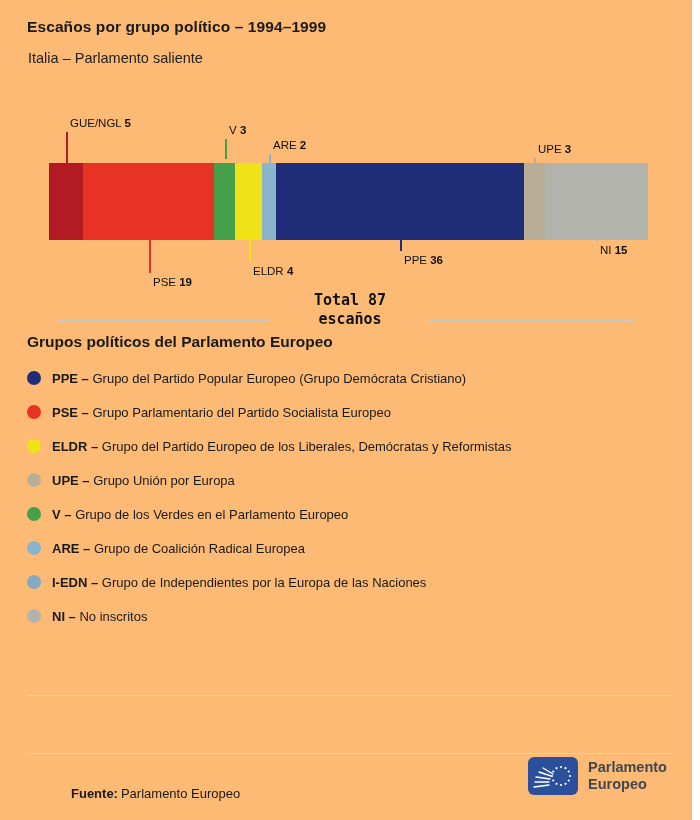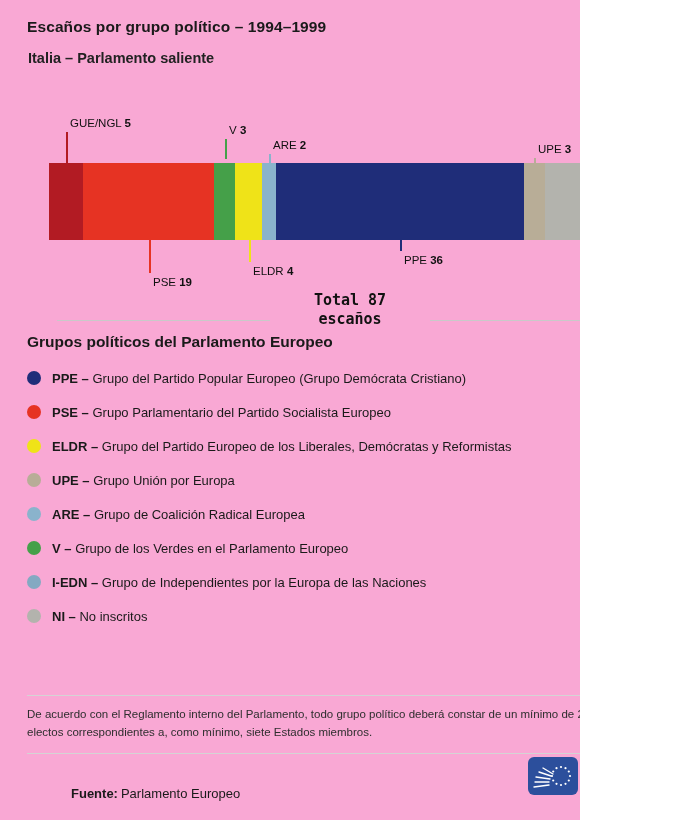--- a/index.html
+++ b/index.html
@@ -1,21 +1,21 @@
 <!DOCTYPE html>
 <html><head>
 <meta charset="utf-8">
 <style>
   * { margin:0; padding:0; box-sizing:border-box; }
   html,body { background:#ffffff; }
   body { width:700px; height:820px; font-family:"Liberation Sans", sans-serif; color:#1a1a1a; }
-  .page { position:relative; width:580px; height:820px; background:#f9a8d4; overflow:hidden; }
+  .page { position:relative; width:692px; height:820px; background:#fdba74; overflow:hidden; }
 
   .title { position:absolute; left:27px; top:18px; font-size:15.5px; font-weight:bold; letter-spacing:.1px; }
-  .subtitle { position:absolute; left:28px; top:50px; font-size:14.5px; font-weight:bold; color:#222; }
+  .subtitle { position:absolute; left:28px; top:50px; font-size:14.5px; font-weight:normal; color:#222; }
 
   .chart { position:absolute; left:0; top:0; width:700px; height:340px; }
   .bar { position:absolute; left:49px; top:163px; width:599px; height:77px; display:flex; }
   .seg { height:100%; }
 
   .callout { position:absolute; width:1px; }
   .callout-line { position:absolute; left:0; width:1.5px; }
   .callout-text { position:absolute; left:4px; font-size:11.5px; color:#111; white-space:nowrap; }
   .callout-text b { font-weight:bold; }
 
@@ -116,39 +116,38 @@
       </div>
       <div class="legend-item">
         <span class="dot" style="background: rgb(239, 227, 24);"></span>
         <span class="legend-text"><b>ELDR – </b><span>Grupo del Partido Europeo de los Liberales, Demócratas y Reformistas</span></span>
       </div>
       <div class="legend-item">
         <span class="dot" style="background: rgb(184, 173, 151);"></span>
         <span class="legend-text"><b>UPE – </b><span>Grupo Unión por Europa</span></span>
       </div>
       <div class="legend-item">
+        <span class="dot" style="background: rgb(69, 160, 73);"></span>
+        <span class="legend-text"><b>V – </b><span>Grupo de los Verdes en el Parlamento Europeo</span></span>
+      </div>
+      <div class="legend-item">
         <span class="dot" style="background: rgb(138, 179, 204);"></span>
         <span class="legend-text"><b>ARE – </b><span>Grupo de Coalición Radical Europea</span></span>
-      </div>
-      <div class="legend-item">
-        <span class="dot" style="background: rgb(69, 160, 73);"></span>
-        <span class="legend-text"><b>V – </b><span>Grupo de los Verdes en el Parlamento Europeo</span></span>
       </div>
       <div class="legend-item">
         <span class="dot" style="background: rgb(132, 169, 194);"></span>
         <span class="legend-text"><b>I-EDN – </b><span>Grupo de Independientes por la Europa de las Naciones</span></span>
       </div>
       <div class="legend-item">
         <span class="dot" style="background: rgb(179, 179, 173);"></span>
         <span class="legend-text"><b>NI – </b><span>No inscritos</span></span>
       </div>
     </div>
 
   <div class="divider" id="divider-1"></div>
-  <p class="footnote">De acuerdo con el Reglamento interno del Parlamento, todo grupo político deberá constar de un mínimo de 23 diputados electos correspondientes a, como mínimo, siete Estados miembros.</p>
   <div class="divider" id="divider-2"></div>
 
   <p class="source">
     <b>Fuente:</b><span class="source-value">Parlamento Europeo</span>
   </p>
 
   <div class="logo-box">
     <svg viewBox="0 0 50 38" width="50" height="38" aria-hidden="true">
       <rect width="50" height="38" rx="6" fill="#2c4f9c"></rect>
       <g stroke="#ffffff" stroke-width="1.4" stroke-linecap="round">

